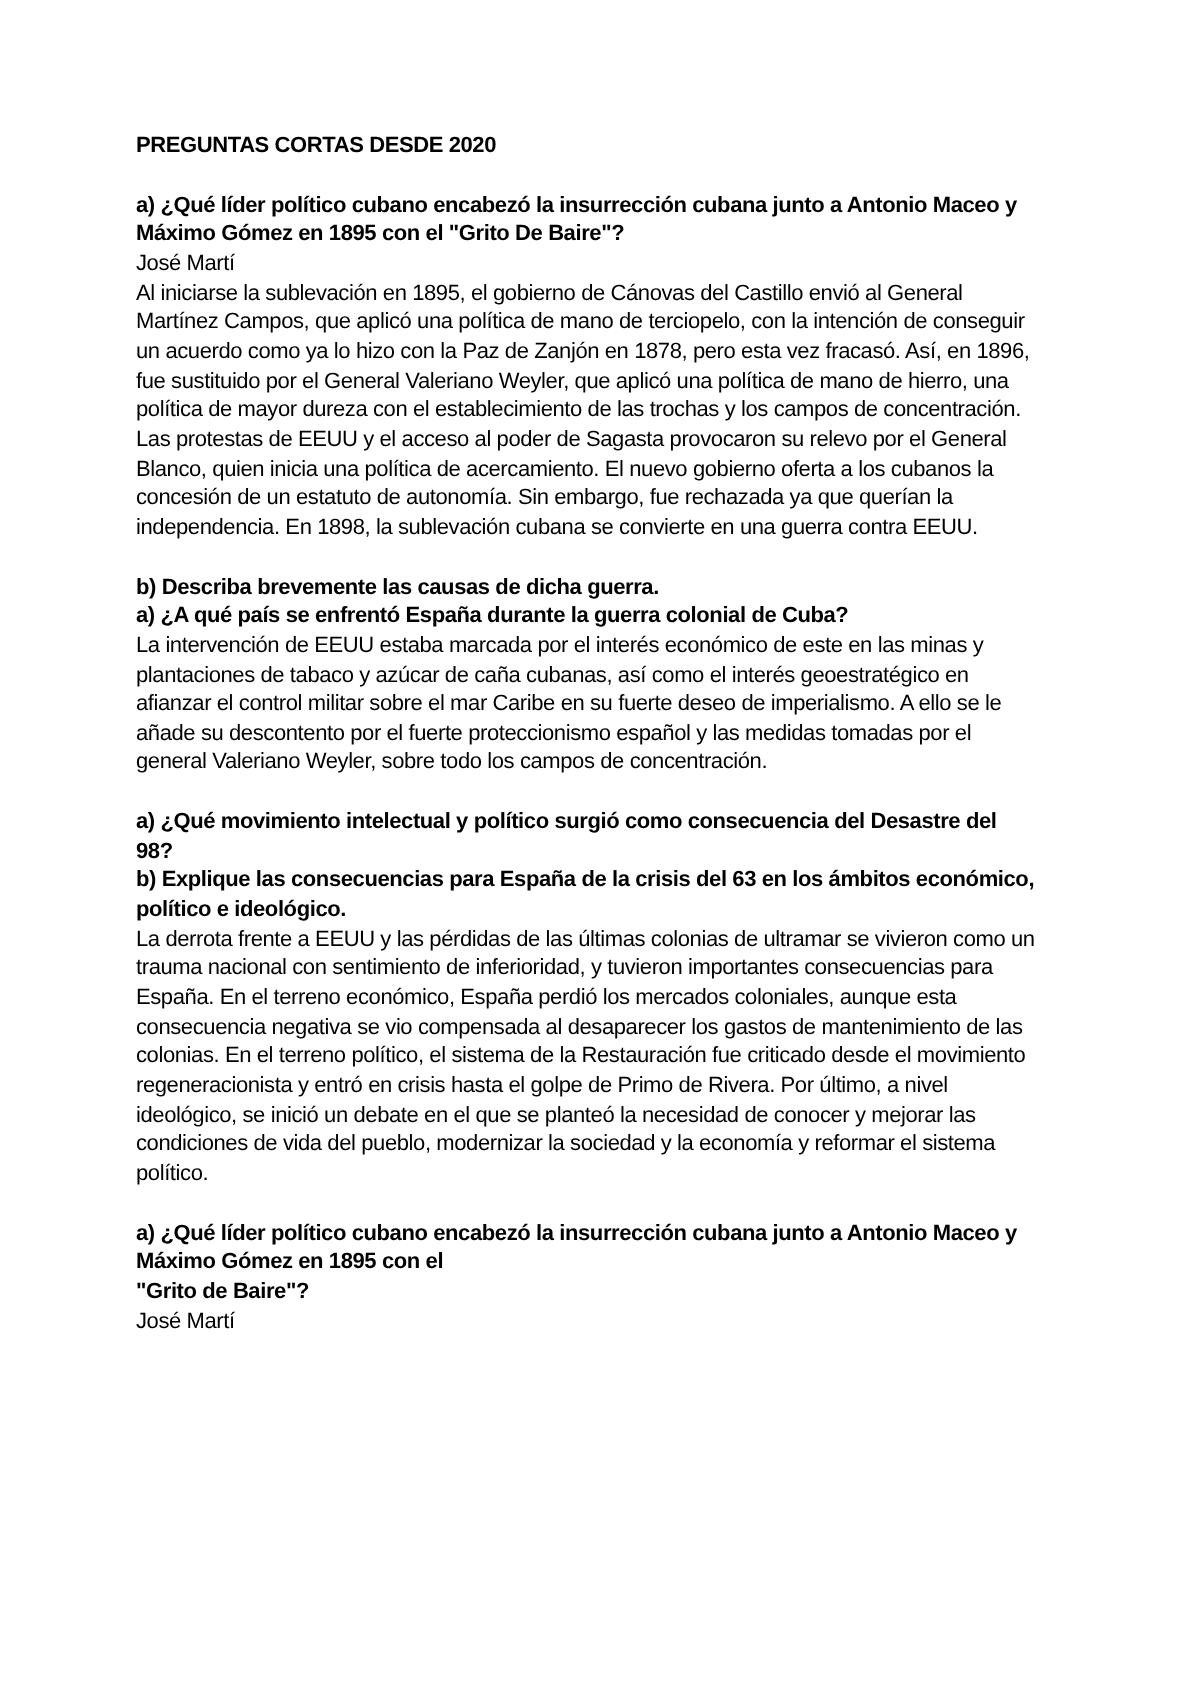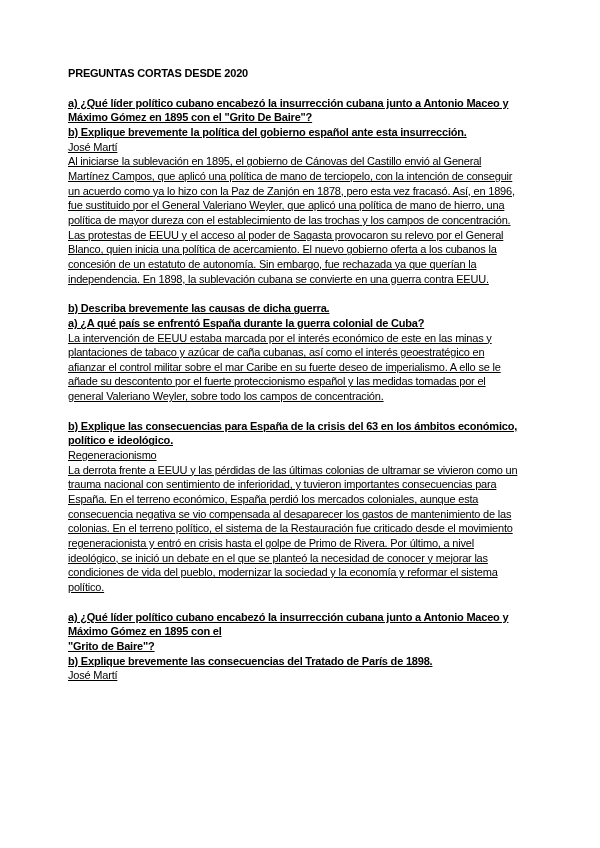--- a/index.html
+++ b/index.html
@@ -19,52 +19,49 @@
     line-height: 14.66px;
     letter-spacing: -0.2px;
     overflow: hidden;
   }
   .title {
     font-weight: bold;
     margin: 0 0 15px 0;
   }
   .qblock {
     margin: 0 16px 15px 0;
-    text-decoration: underline;
   }
   .bold {
     font-weight: bold;
   }
 </style>
 </head>
 <body>
 
 <div class="page">
 
   <div class="title">PREGUNTAS CORTAS DESDE 2020</div>
 
   <section class="qblock">
     <div class="bold">a) ¿Qué líder político cubano encabezó la insurrección cubana junto a Antonio Maceo y Máximo Gómez en 1895 con el "Grito De Baire"?</div>
-    <div class="bold">b) Explique brevemente la política del gobierno español ante esta insurrección.</div>
     <div>José Martí</div>
     <div>Al iniciarse la sublevación en 1895, el gobierno de Cánovas del Castillo envió al General Martínez Campos, que aplicó una política de mano de terciopelo, con la intención de conseguir un acuerdo como ya lo hizo con la Paz de Zanjón en 1878, pero esta vez fracasó. Así, en 1896, fue sustituido por el General Valeriano Weyler, que aplicó una política de mano de hierro, una política de mayor dureza con el establecimiento de las trochas y los campos de concentración. Las protestas de EEUU y el acceso al poder de Sagasta provocaron su relevo por el General Blanco, quien inicia una política de acercamiento. El nuevo gobierno oferta a los cubanos la concesión de un estatuto de autonomía. Sin embargo, fue rechazada ya que querían la independencia. En 1898, la sublevación cubana se convierte en una guerra contra EEUU.</div>
   </section>
 
   <section class="qblock">
     <div class="bold">b) Describa brevemente las causas de dicha guerra.</div>
     <div class="bold">a) ¿A qué país se enfrentó España durante la guerra colonial de Cuba?</div>
     <div>La intervención de EEUU estaba marcada por el interés económico de este en las minas y plantaciones de tabaco y azúcar de caña cubanas, así como el interés geoestratégico en afianzar el control militar sobre el mar Caribe en su fuerte deseo de imperialismo. A ello se le añade su descontento por el fuerte proteccionismo español y las medidas tomadas por el general Valeriano Weyler, sobre todo los campos de concentración.</div>
   </section>
 
   <section class="qblock">
+    <div class="bold">a) ¿Qué movimiento intelectual y político surgió como consecuencia del Desastre del 98?</div>
     <div class="bold">b) Explique las consecuencias para España de la crisis del 63 en los ámbitos económico, político e ideológico.</div>
-    <div>Regeneracionismo</div>
     <div>La derrota frente a EEUU y las pérdidas de las últimas colonias de ultramar se vivieron como un trauma nacional con sentimiento de inferioridad, y tuvieron importantes consecuencias para España. En el terreno económico, España perdió los mercados coloniales, aunque esta consecuencia negativa se vio compensada al desaparecer los gastos de mantenimiento de las colonias. En el terreno político, el sistema de la Restauración fue criticado desde el movimiento regeneracionista y entró en crisis hasta el golpe de Primo de Rivera. Por último, a nivel ideológico, se inició un debate en el que se planteó la necesidad de conocer y mejorar las condiciones de vida del pueblo, modernizar la sociedad y la economía y reformar el sistema político.</div>
   </section>
 
   <section class="qblock">
     <div class="bold">a) ¿Qué líder político cubano encabezó la insurrección cubana junto a Antonio Maceo y Máximo Gómez en 1895 con el</div>
     <div class="bold">"Grito de Baire"?</div>
-    <div class="bold">b) Explique brevemente las consecuencias del Tratado de París de 1898.</div>
     <div>José Martí</div>
   </section>
 
 </div>
 
 </body></html>

